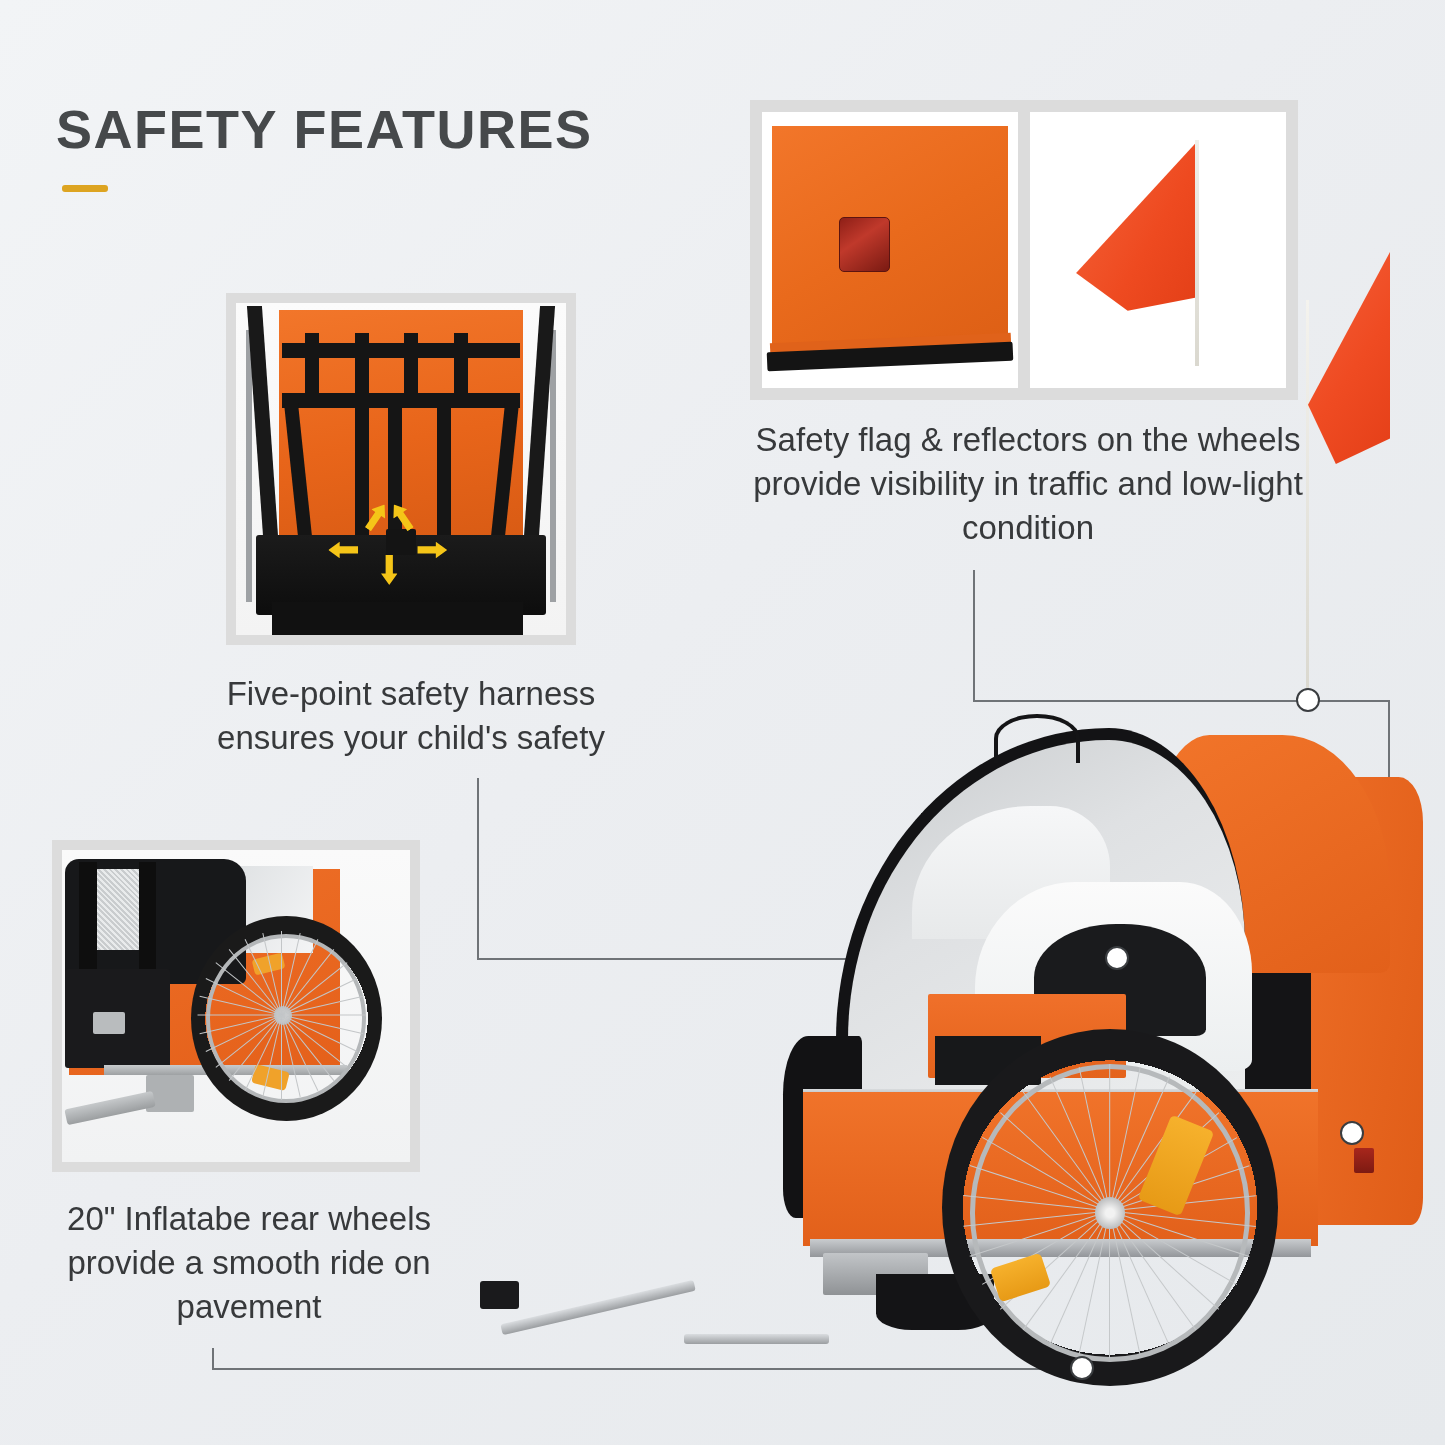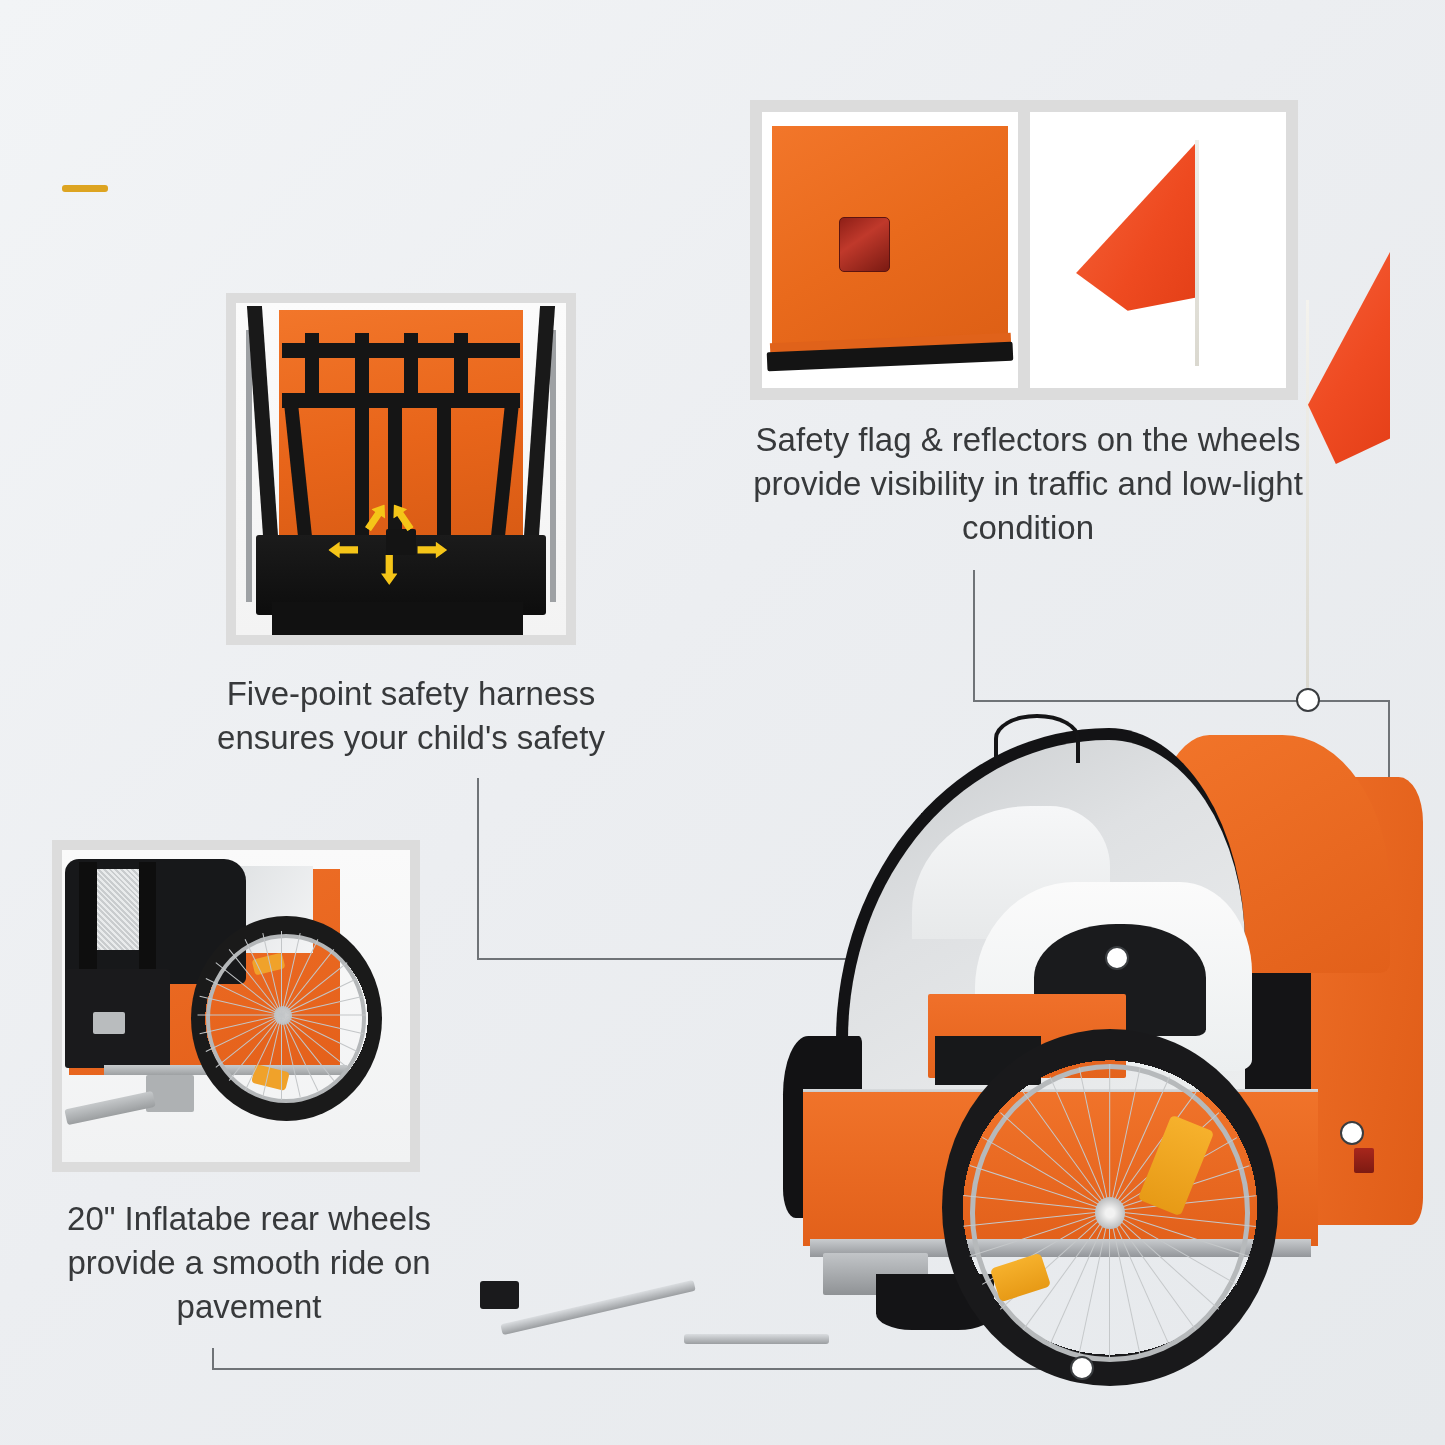--- a/index.html
+++ b/index.html
@@ -196,20 +196,21 @@
     background:linear-gradient(#f4f3ee,#d9d7ce); z-index:20; }
   #flag-cloth{ position:absolute; left:1308px; top:252px; width:82px; height:212px;
     background:linear-gradient(125deg,#f4603a 0%,#ef4b22 55%,#e43f18 100%);
     clip-path:polygon(100% 0%, 100% 88%, 34% 100%, 0% 72%); z-index:21; }
 </style>
 </head>
 <body>
 
 <div class="stage">
 
+  <div class="page-title">SAFETY FEATURES</div>
   <div class="title-rule"></div>
 
   <div class="ln lnv" style="left:973px; top:570px; height:132px;"></div>
   <div class="ln lnh" style="left:973px; top:700px; width:345px;"></div>
   <div class="ln lnh" style="left:1318px; top:700px; width:72px;"></div>
   <div class="ln lnv" style="left:1388px; top:700px; height:434px;"></div>
   <div class="ln lnh" style="left:1352px; top:1133px; width:38px;"></div>
 
   <div class="ln lnv" style="left:477px; top:778px; height:182px;"></div>
   <div class="ln lnh" style="left:477px; top:958px; width:642px;"></div>

